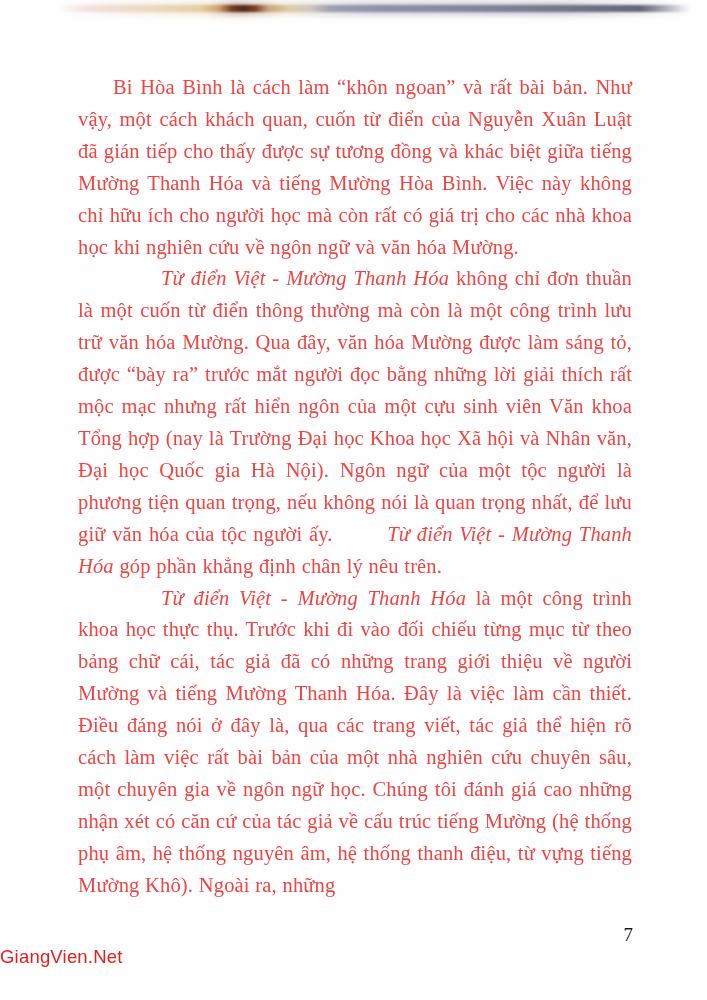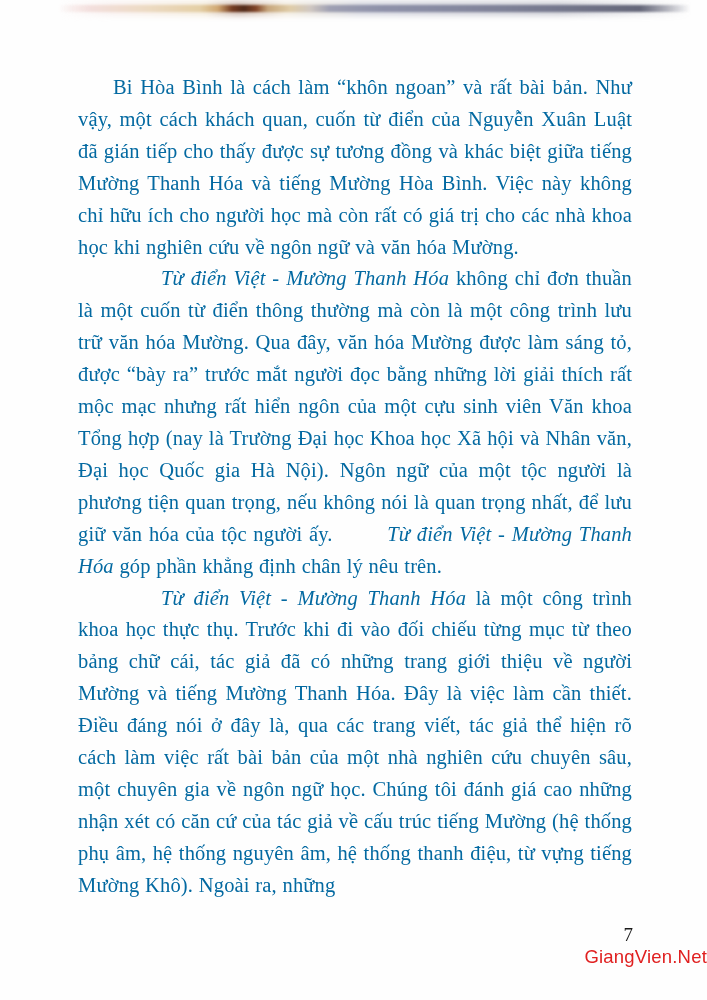--- a/index.html
+++ b/index.html
@@ -86,21 +86,21 @@
     top: 72px;
     width: 554px;
   }
 
   p.para {
     margin: 0 0 0 0;
     text-indent: 35px;
     text-align: justify;
     font-size: 20.5px;
     line-height: 31.9px;
-    color: #0369a1;
+    color: #ef4444;
     letter-spacing: 0.15px;
     word-spacing: 0.4px;
   }
   p.para + p.para {
     margin-top: 0;
   }
   .booktitle {
     font-style: italic;
     margin-left: 48px;
   }
@@ -114,21 +114,21 @@
     color: #1a1a1a;
     line-height: 1;
   }
 
   
   #watermark {
     position: absolute;
     left: 0;
     top: 946px;
     width: 707px;
-    text-align: right;
+    text-align: left;
     font-family: "Liberation Sans", "DejaVu Sans", sans-serif;
     font-size: 18.5px;
     font-weight: 400;
     color: #e02020;
     letter-spacing: 0.2px;
   }
 </style>
 </head>
 <body>
 

